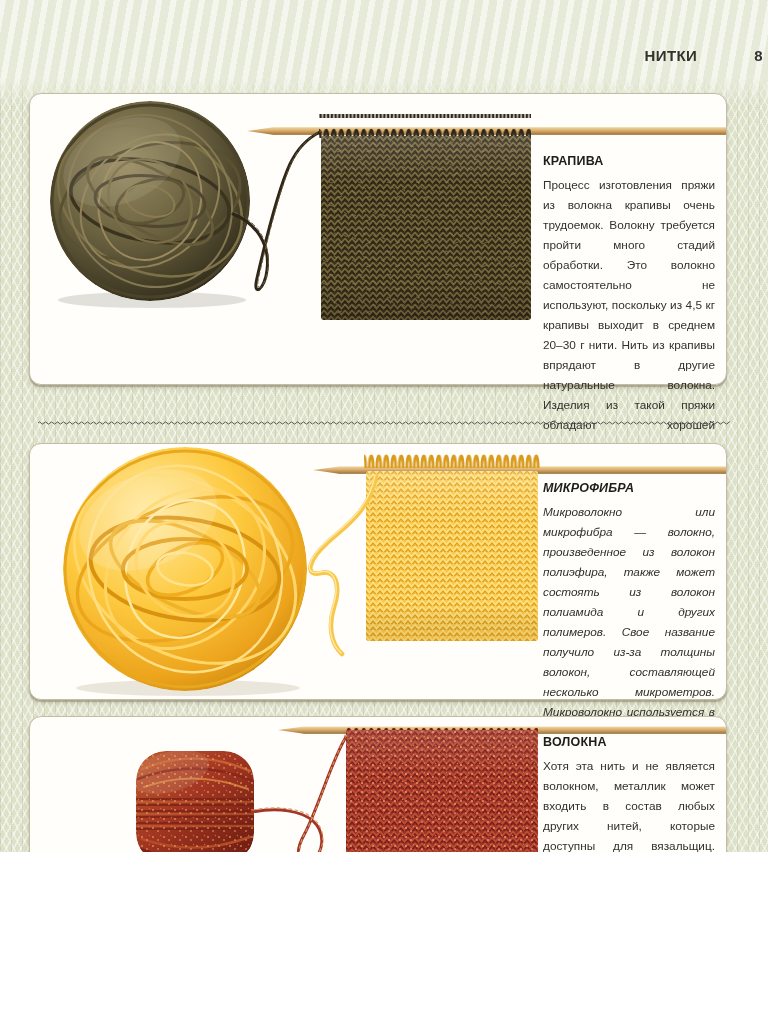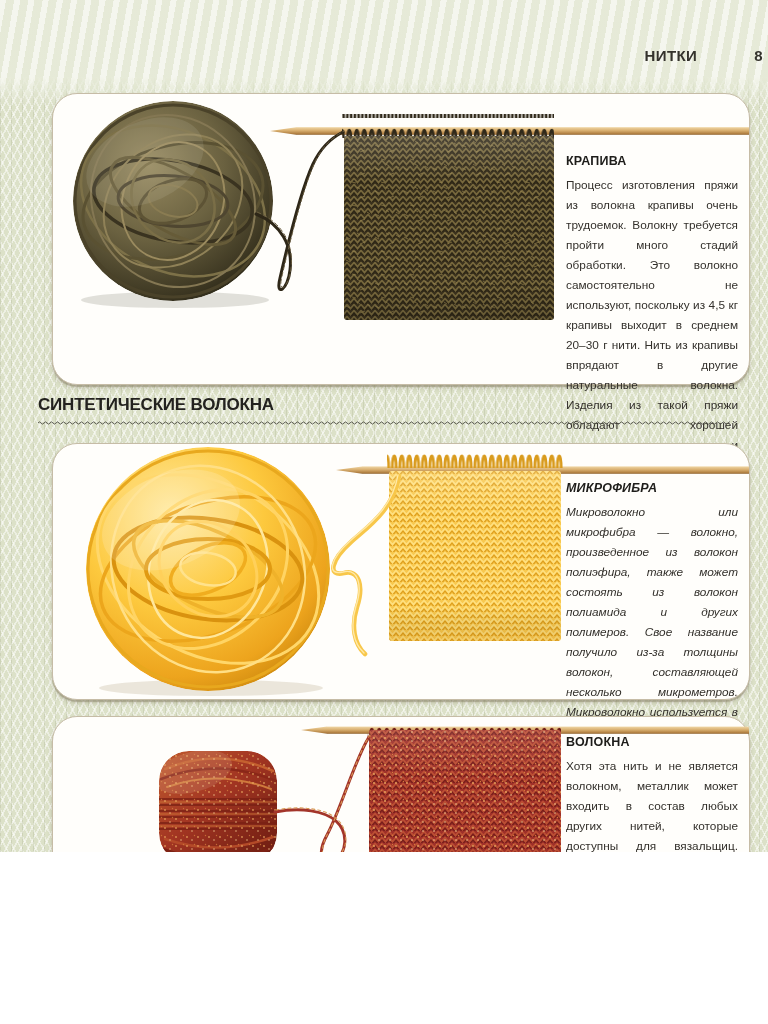--- a/index.html
+++ b/index.html
@@ -25,22 +25,22 @@
     background-image:repeating-linear-gradient(80deg, rgba(255,255,255,.4) 0 6px, rgba(213,218,192,.45) 6px 13px);
     -webkit-mask-image:linear-gradient(0deg,#000 78%,transparent);
     mask-image:linear-gradient(0deg,#000 78%,transparent);
   }
   .running-head{
     position:absolute;top:47px;left:0;right:45px;
     display:flex;justify-content:flex-end;gap:57px;
     font-weight:700;font-size:15px;color:#34322c;letter-spacing:.4px;
   }
   .card{
-    position:absolute;left:52px;width:696px;
-    background:#fffefb;border:1px solid #c6bca6;border-radius:25px;
+    position:absolute;left:29px;width:696px;
+    background:#fffefb;border:1px solid #c6bca6;border-radius:12px;
     box-shadow:0 2px 1px rgba(130,122,95,.45),0 3px 5px rgba(120,112,85,.28);
   }
   .card1{top:93px;height:290px;}
   .card2{top:443px;height:255px;}
   .card3{top:716px;height:232px;}
   svg.illus{position:absolute;left:0;top:0;display:block;border-radius:13px;}
   .card-text{position:absolute;left:513px;width:172px;}
   .card-text h3{
     margin:0 0 6px;font-weight:700;font-size:12.5px;line-height:1.2;
     color:#1e1d1a;letter-spacing:.2px;font-family:"Liberation Sans",sans-serif;
@@ -149,21 +149,20 @@
         <path d="M204,118 C229,128 241,150 238,174 C236,194 224,202 229,182 C235,156 249,96 262,68 C270,51 280,43 291,37" stroke="#6a5d40" stroke-width="1" stroke-dasharray="4 3"></path>
       </g>
     </svg>
 
     <div class="card-text">
       <h3>КРАПИВА</h3>
       <p>Процесс изготовления пряжи из волокна крапивы очень трудоемок. Волокну требуется пройти много стадий обработки. Это волокно самостоятельно не используют, поскольку из 4,5 кг крапивы выходит в среднем 20–30 г нити. Нить из крапивы впрядают в другие натуральные волокна. Изделия из такой пряжи обладают хорошей гигроскопичностью и легкостью.</p>
     </div>
   </section>
 
-  <h2 class="section-title">СИНТЕТИЧЕСКИЕ ВОЛОКНА</h2>
   <svg class="wavy" width="692" height="6" aria-hidden="true">
     <defs>
       <pattern id="wv" width="6" height="6" patternUnits="userSpaceOnUse">
         <path d="M0,3 Q1.5,0.8 3,3 Q4.5,5.2 6,3" fill="none" stroke="#4a4a40" stroke-width="0.9"></path>
       </pattern>
     </defs>
     <rect width="692" height="6" fill="url(#wv)"></rect>
   </svg>
 
   <section class="card card2">

